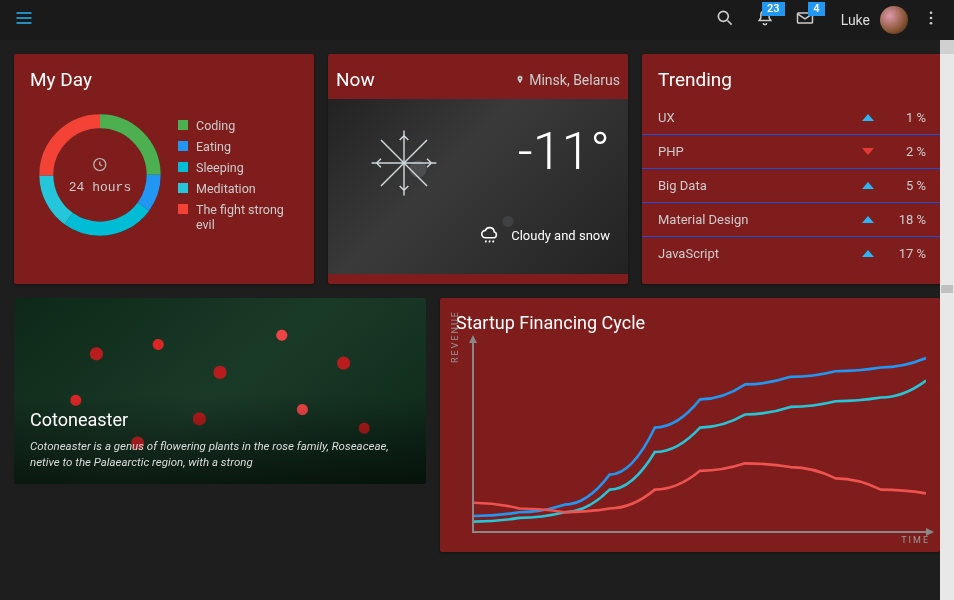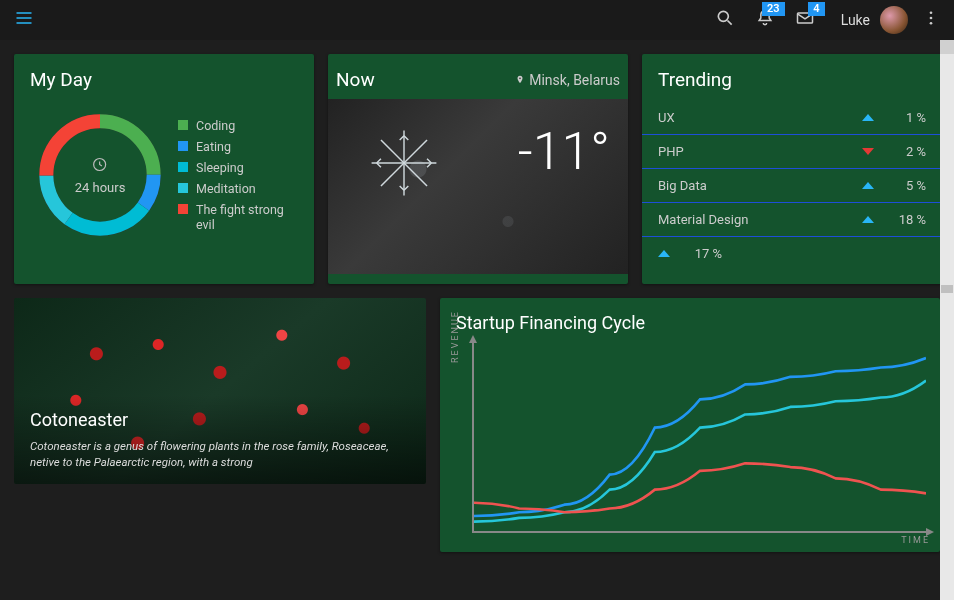--- a/index.html
+++ b/index.html
@@ -12,27 +12,27 @@
 .tb-icon svg { width:20px; height:20px; fill:#ccc; }
 .badge { position:absolute; top:-6px; right:-10px; background:#2196f3; color:#fff; font-size:11px; font-weight:600; border-radius:0; padding:1px 5px; line-height:12px; }
 .username { font-size:14px; color:#ddd; margin:0 10px 0 16px; }
 .avatar { width:28px; height:28px; border-radius:50%; background:radial-gradient(circle at 35% 35%, #d9a, #853 60%, #321); }
 .dots { margin-left:14px; cursor:pointer; }
 .dots svg { width:18px; height:18px; fill:#ccc; }
 .scrollbar { position:absolute; top:40px; right:0; width:14px; height:560px; background:#e8e8e8; }
 .scrollbar::before{content:"";position:absolute;top:0;left:0;width:14px;height:14px;background:#d0d0d0;}
 .scrollbar-thumb{position:absolute;top:245px;left:1px;width:12px;height:8px;background:#c0c0c0;}
 .content { padding:14px; display:grid; grid-template-columns: 300px 300px 300px; gap:14px; width:940px;}
-.card { background:#14532d; border-radius:2px; box-shadow:0 1px 3px rgba(0,0,0,.4); }
+.card { background:#7f1d1d; border-radius:2px; box-shadow:0 1px 3px rgba(0,0,0,.4); }
 .card h2 { font-size:19px; font-weight:400; color:#fff; padding:14px 16px 10px; }
 .myday-body { display:flex; padding:4px 16px 20px; align-items:center; }
 .donut-wrap { position:relative; width:140px; height:140px; }
 .donut-label { position:absolute; top:50%; left:50%; transform:translate(-50%,-50%); text-align:center; }
 .donut-label svg{width:18px;height:18px;fill:#bbb;}
-.donut-label .txt{font-size:13px;color:#ccc;margin-top:2px;}
+.donut-label .txt{font-size:13px;color:#ccc;margin-top:2px;font-family:Liberation Mono, monospace;}
 .legend { margin-left:8px; }
 .legend-item { display:flex; align-items:flex-start; margin:6px 0; font-size:12.5px; color:#ccc; }
 .legend-sw { width:10px; height:10px; margin-right:8px; margin-top:2px; flex-shrink:0; }
 .weather { position:relative; height:230px; overflow:hidden; }
 .weather-head { display:flex; justify-content:space-between; padding:14px 8px 8px; }
 .weather-head h2{padding:0;font-size:19px;font-weight:400;color:#fff;}
 .loc { font-size:14px; color:#ccc; display:flex; align-items:center; gap:4px;}
 .weather-body { position:relative; height:175px;
  background:
   radial-gradient(circle at 30% 40%, rgba(200,210,220,.15) 0 8px, transparent 9px),
@@ -188,20 +188,26 @@
           <g stroke="#cfd8dc" stroke-width="2">
           <line x1="50" y1="5" x2="50" y2="95"></line>
               <line x1="5" y1="50" x2="95" y2="50"></line>
           <line x1="18" y1="18" x2="82" y2="82"></line>
               <line x1="82" y1="18" x2="18" y2="82"></line>
           <path d="M50 12l-6 6M50 12l6 6 M50 88l-6-6M50 88l6-6 M12 50l6-6M12 50l6 6 M88 50l-6-6M88 50l-6 6"></path>
           </g>
         </svg>
       </div>
       <div class="temp">-11°</div>
+      <div class="wcond">
+        <svg viewBox="0 0 24 24">
+            <path d="M7 15a4 4 0 0 1 0-8 5 5 0 0 1 9.6 1.5A3.5 3.5 0 0 1 17 15H7z M8 18l-1 2 M12 18l-1 2 M16 18l-1 2"></path>
+          </svg>
+        <span>Cloudy and snow</span>
+      </div>
     </div>
   </div>
 
   <div class="card trending">
     <h2>Trending</h2>
     <ul id="trending-list">
         <li>
           <span class="name">UX</span>
           <span class="arrow-up"></span>
           <span class="pct">1 %</span>
@@ -215,20 +221,21 @@
           <span class="name">Big Data</span>
           <span class="arrow-up"></span>
           <span class="pct">5 %</span>
         </li>
         <li>
           <span class="name">Material Design</span>
           <span class="arrow-up"></span>
           <span class="pct">18 %</span>
         </li>
         <li>
+          <span class="name">JavaScript</span>
           <span class="arrow-up"></span>
           <span class="pct">17 %</span>
         </li>
       </ul>
   </div>
 </div>
 
 <div class="row2">
   <div class="plant">
     <div class="plant-overlay">

